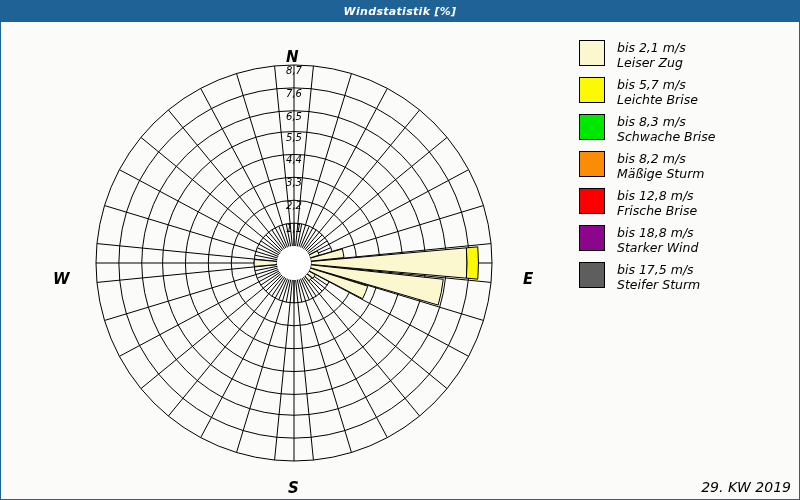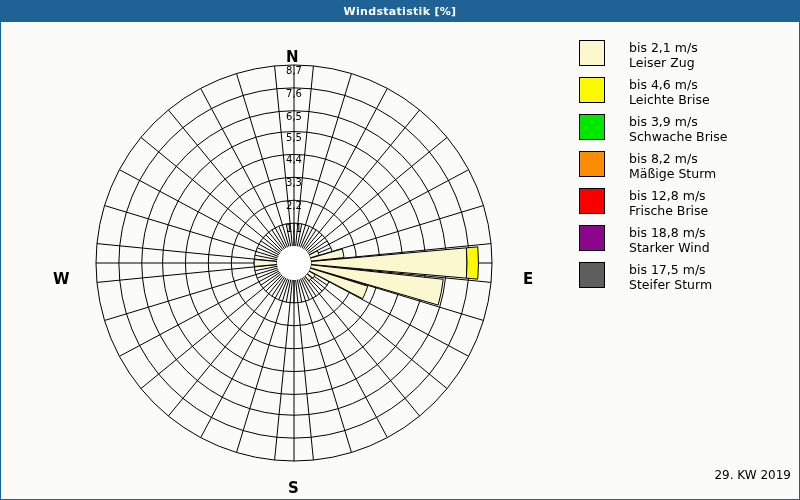--- a/index.html
+++ b/index.html
@@ -8,20 +8,21 @@
     background:#ffffff;
     font-family:"DejaVu Sans", sans-serif;
     overflow:hidden;
   }
   #app{
     position:relative;
     width:800px;height:500px;
     box-sizing:border-box;
     border:1px solid #1e6296;
     background:#fbfbf9;
+    font-style:italic;
   }
   #titlebar{
     position:absolute;left:0;top:0;
     width:798px;height:21px;
     background:#1e6296;
     color:#ffffff;
     font-size:11px;
     font-weight:bold;
     display:flex;align-items:center;justify-content:center;
     letter-spacing:.3px;
@@ -58,24 +59,24 @@
     width:26px;height:26px;
     border:1px solid #000;
     box-sizing:border-box;
     margin-right:12px;
     flex:0 0 auto;
   }
   .legend-text{
     font-size:12.5px;line-height:15px;color:#000;
     padding-top:0px;
   }
-  .legend-text div{white-space:nowrap;margin-left:12px;}
+  .legend-text div{white-space:nowrap;}
   #stamp{
-    position:absolute;right:8px;bottom:17px;
-    font-size:12px;color:#000;
+    position:absolute;right:8px;bottom:4px;
+    font-size:14px;color:#000;
   }
   .ring-label{
     font-size:10px;
     fill:#000;
     font-family:"DejaVu Sans", sans-serif;
   }
   .grid-line{fill:none;stroke:#000;stroke-width:1;}
   .axis-line{stroke:#000;stroke-width:1;fill:none;}
   .hub{fill:#ffffff;stroke:none;}
   .petal{stroke:#000;stroke-width:1;}
@@ -234,28 +235,28 @@
         <div class="legend-row">
           <div class="swatch" style="background: rgb(251, 248, 208);"></div>
           <div class="legend-text">
             <div>bis 2,1 m/s</div>
             <div>Leiser Zug</div>
           </div>
         </div>
         <div class="legend-row">
           <div class="swatch" style="background: rgb(251, 249, 5);"></div>
           <div class="legend-text">
-            <div>bis 4,6 m/s</div>
+            <div>bis 5,7 m/s</div>
             <div>Leichte Brise</div>
           </div>
         </div>
         <div class="legend-row">
           <div class="swatch" style="background: rgb(0, 232, 0);"></div>
           <div class="legend-text">
-            <div>bis 3,9 m/s</div>
+            <div>bis 8,3 m/s</div>
             <div>Schwache Brise</div>
           </div>
         </div>
         <div class="legend-row">
           <div class="swatch" style="background: rgb(251, 140, 5);"></div>
           <div class="legend-text">
             <div>bis 8,2 m/s</div>
             <div>Mäßige Sturm</div>
           </div>
         </div>

